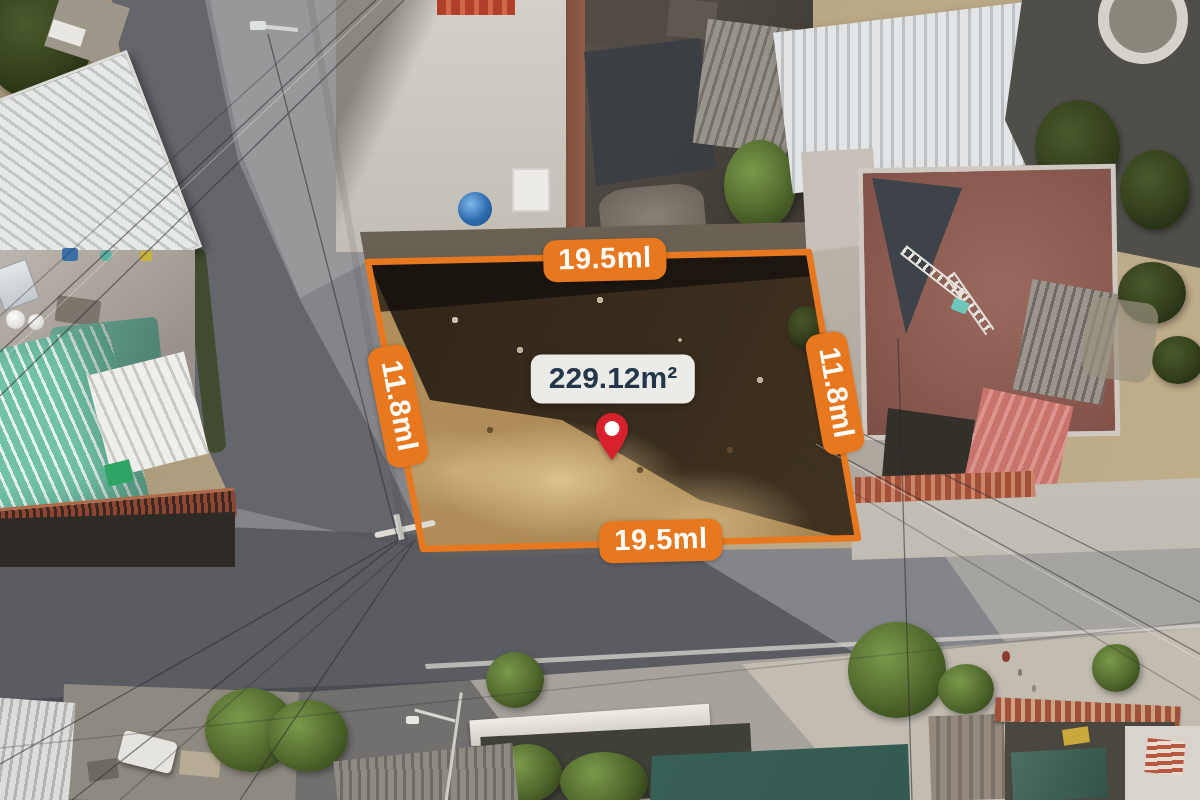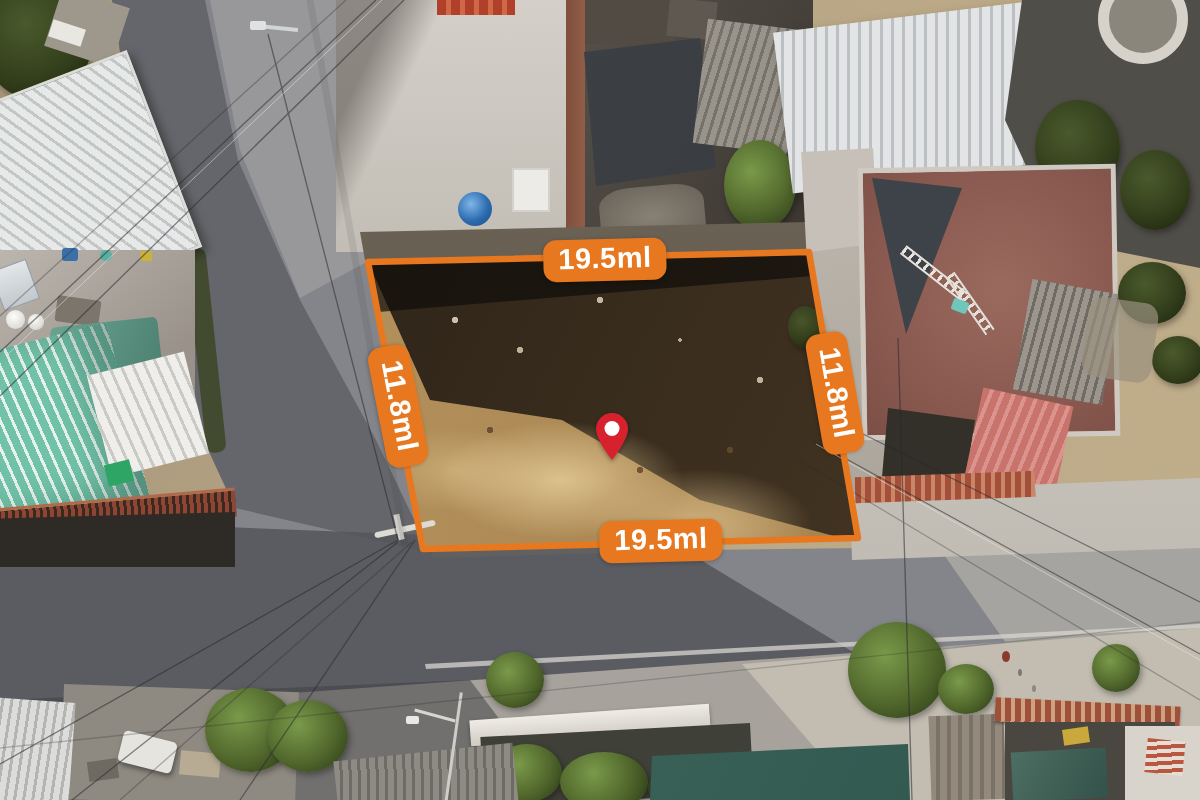--- a/index.html
+++ b/index.html
@@ -174,19 +174,22 @@
   </div>
 
   <div class="dim-badge" style="left:398px;top:406px;transform:translate(-50%,-50%) rotate(79deg);">
     <span>11.8ml</span>
   </div>
 
   <div class="dim-badge" style="left:835px;top:393px;transform:translate(-50%,-50%) rotate(80deg);">
     <span>11.8ml</span>
   </div>
 
+  <div class="area-label">
+    <span>229.12m²</span>
+  </div>
 
   <svg style="position:absolute;left:596px;top:413px;filter:drop-shadow(0 2px 2px rgba(0,0,0,.35));" width="32" height="50" viewBox="0 0 32 50">
     <path d="M16 0C7.2 0 0 7.2 0 16c0 11 16 31 16 31s16-20 16-31C32 7.2 24.8 0 16 0z" fill="#D7222E"></path>
     <circle cx="16" cy="15.5" r="7.5" fill="#ffffff"></circle>
   </svg>
 
 </div>
 
 </body></html>

